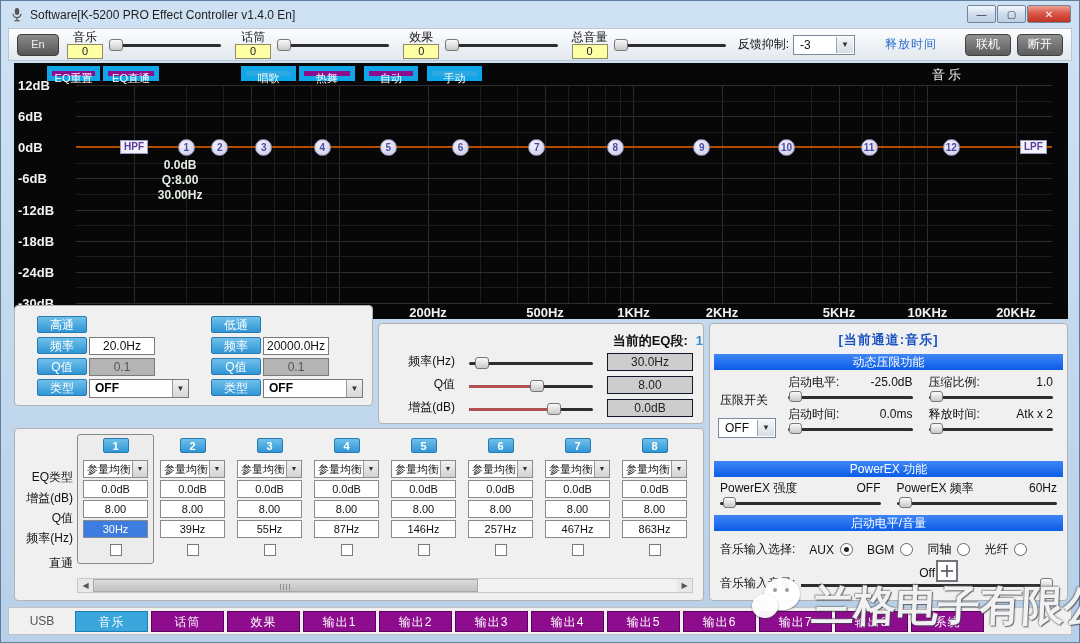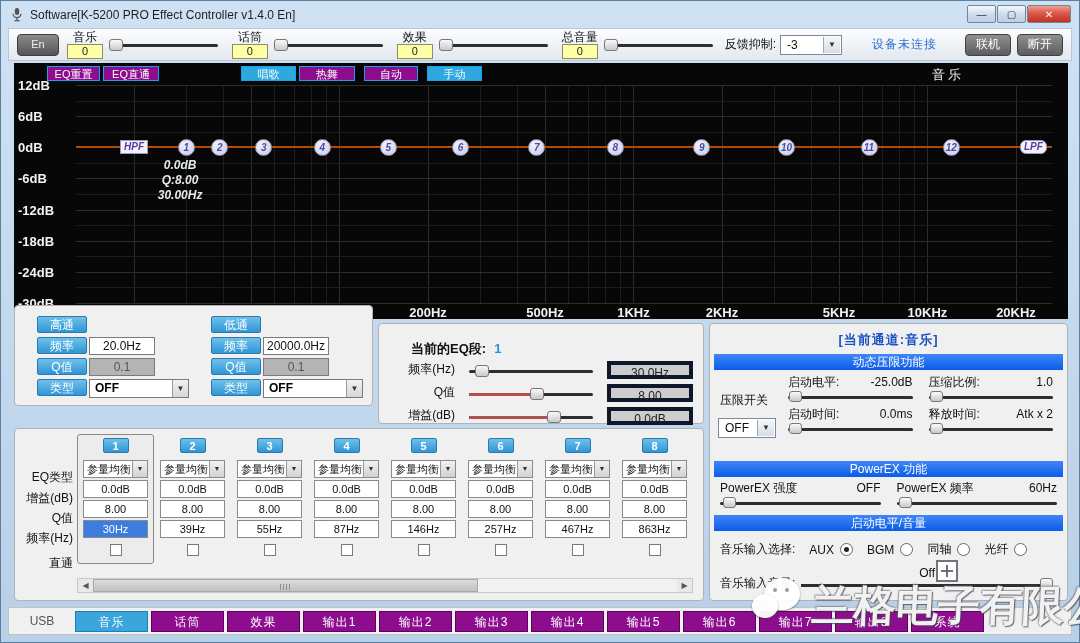--- a/index.html
+++ b/index.html
@@ -23,52 +23,52 @@
   .hslider .track{position:absolute;left:0;right:0;top:9px;height:3px;background:#2e2e2e;border-radius:2px;}
   .hslider .fill{position:absolute;left:0;top:9px;height:3px;background:#b05050;}
   .hslider .thumb{position:absolute;top:4px;width:14px;height:12px;background:linear-gradient(#fafafa,#c9c9c9);border:1px solid #777;border-radius:3px;box-sizing:border-box;}
   .fb-label{font-size:12px;color:#111;flex:0 0 auto;margin-left:6px;}
   .selectbox{position:relative;background:#fff;border:1px solid #7a8a9a;height:20px;box-sizing:border-box;font-size:12px;color:#111;padding:2px 20px 0 6px;flex:0 0 auto;}
   .selectbox .arrow{position:absolute;right:1px;top:1px;bottom:1px;width:16px;background:linear-gradient(#f4f6f9,#d5dde6);border-left:1px solid #9aa7b4;font-size:8px;color:#333;text-align:center;line-height:16px;}
   .status-text{font-size:12px;color:#2b6fce;flex:0 0 auto;margin:0 22px 0 30px;letter-spacing:1px;}
   .tool-btn{height:20px;padding:0 10px;background:linear-gradient(#909090,#5c5c5c);border:1px solid #404040;border-radius:4px;color:#fff;font-size:12px;line-height:19px;flex:0 0 auto;margin-left:6px;}
   
   .graph{position:absolute;left:13px;top:62px;width:1054px;height:256px;background:#070707;}
-  .gbtn{position:absolute;top:3px;height:15px;font-size:11px;color:#fff;text-align:center;line-height:15px;border:1px solid #0ea5e9;box-sizing:border-box;}
+  .gbtn{position:absolute;top:3px;height:15px;font-size:11px;color:#fff;text-align:center;line-height:15px;border:5px solid #0ea5e9;box-sizing:border-box;}
   .gbtn.purple{background:#8e0d8e;}
   .gbtn.blue{background:#2fa7df;}
   .graph-ch-label{position:absolute;top:3px;left:918px;color:#eee;font-size:13px;letter-spacing:3px;}
   .ylab{position:absolute;left:4px;width:48px;text-align:left;color:#f2f2f2;font-size:13px;font-weight:bold;}
-  .plot{position:absolute;left:62px;top:22px;width:976px;height:219px;font-style:italic;}
+  .plot{position:absolute;left:62px;top:22px;width:976px;height:219px;}
   .vline{position:absolute;top:0;bottom:0;width:1px;background:#1d1d1d;}
   .vline.major{background:#2c2c2c;}
   .hline{position:absolute;left:0;right:0;height:1px;background:#1d1d1d;}
   .hline.major{background:#2e2e2e;}
   .zero-line{position:absolute;left:0;right:0;height:2px;background:#b24b00;}
   .eq-pt{position:absolute;width:17px;height:17px;border-radius:50%;background:radial-gradient(circle at 35% 30%,#f2f2fc,#c9c9e6);border:1px solid #8f8fb4;box-sizing:border-box;color:#4a4aa6;font-size:10px;font-weight:bold;text-align:center;line-height:15px;}
   .fmarker{position:absolute;height:14px;background:#f2f2fa;border:1px solid #9a9ac0;box-sizing:border-box;color:#5a3a9a;font-size:10px;font-weight:bold;text-align:center;line-height:12px;padding:0 3px;}
   .tooltip{position:absolute;color:#e4ece4;font-size:12px;font-weight:bold;line-height:15px;text-align:center;white-space:nowrap;}
   .xlab{position:absolute;top:242px;width:60px;text-align:center;color:#f2f2f2;font-size:13px;font-weight:bold;}
   
   .gbox{position:absolute;background:#f0f0f0;border:1px solid #b2b2b2;border-radius:4px;box-sizing:border-box;}
   
   .filter-block{position:absolute;top:10px;width:160px;}
   .f-row{display:flex;margin-bottom:3px;height:18px;}
   .chip{width:50px;height:17px;background:linear-gradient(#6fc0ea,#2f96d6);border:1px solid #2a7ab0;border-radius:2px;color:#fff;font-size:12px;text-align:center;line-height:16px;box-sizing:border-box;flex:0 0 auto;}
   .f-field{width:66px;height:18px;background:#fff;border:1px solid #7a7a7a;box-sizing:border-box;font-size:12px;text-align:center;line-height:16px;color:#111;margin-left:2px;}
   .f-field.disabled{background:#b4b4b4;color:#555;}
   .f-select{position:relative;width:100px;height:19px;background:#fff;border:1px solid #7a7a7a;box-sizing:border-box;font-size:12px;line-height:17px;color:#000;padding-left:5px;margin-left:2px;font-weight:bold;}
   .f-select .arrow{position:absolute;right:0;top:0;bottom:0;width:15px;background:linear-gradient(#f2f2f2,#d6d6d6);border-left:1px solid #999;font-size:8px;color:#333;text-align:center;line-height:17px;}
   
-  .seg-title{text-align:left;font-size:13px;font-weight:bold;color:#111;margin-top:16px;padding-left:32px;}
+  .seg-title{text-align:right;font-size:13px;font-weight:bold;color:#111;margin-top:8px;padding-left:32px;}
   .seg-title .cur{color:#2b8fd6;margin-left:8px;}
   .seg-row{display:flex;align-items:center;height:23px;padding:0 10px;}
   .seg-row .lbl{width:66px;text-align:right;font-size:12px;color:#111;flex:0 0 auto;margin-right:8px;}
   .seg-row .hslider{height:18px;}
-  .seg-val{width:86px;height:18px;background:#cdcdcd;border:4px solid #0f172a;box-sizing:border-box;font-size:12px;text-align:center;line-height:16px;color:#222;flex:0 0 auto;margin-left:8px;}
+  .seg-val{width:86px;height:18px;background:#cdcdcd;border:1px solid #0f172a;box-sizing:border-box;font-size:12px;text-align:center;line-height:16px;color:#222;flex:0 0 auto;margin-left:8px;}
   
   .panel-title{text-align:center;font-size:13px;font-weight:bold;color:#1a52c2;margin-top:7px;letter-spacing:1px;}
   .hdr-bar{height:16px;margin:5px 4px 0 4px;background:linear-gradient(#3f86f6,#0b5ce8);color:#fff;font-size:12px;text-align:center;line-height:16px;}
   .comp-wrap{position:relative;height:86px;}
   .switch-lbl{position:absolute;left:10px;top:22px;font-size:12px;color:#111;}
   .switch-sel{position:absolute;left:8px;top:48px;width:58px;}
   .cells{position:absolute;left:70px;top:2px;right:6px;}
   .cell-row{display:flex;}
   .pcell{flex:1 1 0;padding:2px 8px 0 8px;min-width:0;}
   .lv{display:flex;justify-content:space-between;font-size:12px;color:#111;height:16px;align-items:center;}
@@ -185,21 +185,21 @@
             <div class="track"></div>
             <div class="thumb" style="left: calc(0% + 0px);"></div>
           </div>
         </div>
       </div>
     <span class="fb-label">反馈抑制:</span>
     <div class="selectbox" style="width:62px;margin-left:4px;">
       <span>-3</span>
       <span class="arrow">▼</span>
     </div>
-    <span class="status-text">设备未连接</span>
+    <span class="status-text">释放时间</span>
     <div class="tool-btn">联机</div>
     <div class="tool-btn">断开</div>
   </div>
 
   <div class="graph">
     <div class="gbtn purple" style="left:33px;width:53px;">EQ重置</div>
     <div class="gbtn purple" style="left:89px;width:56px;">EQ直通</div>
     <div class="gbtn blue" style="left:227px;width:55px;">唱歌</div>
     <div class="gbtn purple" style="left:285px;width:56px;">热舞</div>
     <div class="gbtn purple" style="left:350px;width:54px;">自动</div>
@@ -245,21 +245,21 @@
         <div class="hline" style="top: 109px;"></div>
         <div class="hline major" style="top: 124.571px;"></div>
         <div class="hline" style="top: 140.143px;"></div>
         <div class="hline major" style="top: 155.714px;"></div>
         <div class="hline" style="top: 171.286px;"></div>
         <div class="hline major" style="top: 186.857px;"></div>
         <div class="hline" style="top: 202.429px;"></div>
         <div class="hline major" style="top: 218px;"></div>
         <div class="zero-line" style="top: 61.2857px; background: rgb(178, 75, 0);"></div>
         <div class="fmarker" style="left: 44px; top: 55.2857px;">HPF</div>
-        <div class="fmarker" style="left: 944px; top: 55.2857px; border-radius: 6px;">LPF</div>
+        <div class="fmarker" style="left: 944px; top: 55.2857px;">LPF</div>
         <div class="eq-pt" style="left: 101.771px; top: 54.2857px;">1</div>
         <div class="eq-pt" style="left: 135.27px; top: 54.2857px;">2</div>
         <div class="eq-pt" style="left: 179.164px; top: 54.2857px;">3</div>
         <div class="eq-pt" style="left: 237.716px; top: 54.2857px;">4</div>
         <div class="eq-pt" style="left: 303.817px; top: 54.2857px;">5</div>
         <div class="eq-pt" style="left: 376.018px; top: 54.2857px;">6</div>
         <div class="eq-pt" style="left: 452.276px; top: 54.2857px;">7</div>
         <div class="eq-pt" style="left: 530.684px; top: 54.2857px;">8</div>
         <div class="eq-pt" style="left: 617.249px; top: 54.2857px;">9</div>
         <div class="eq-pt" style="left: 701.94px; top: 54.2857px;">10</div>

